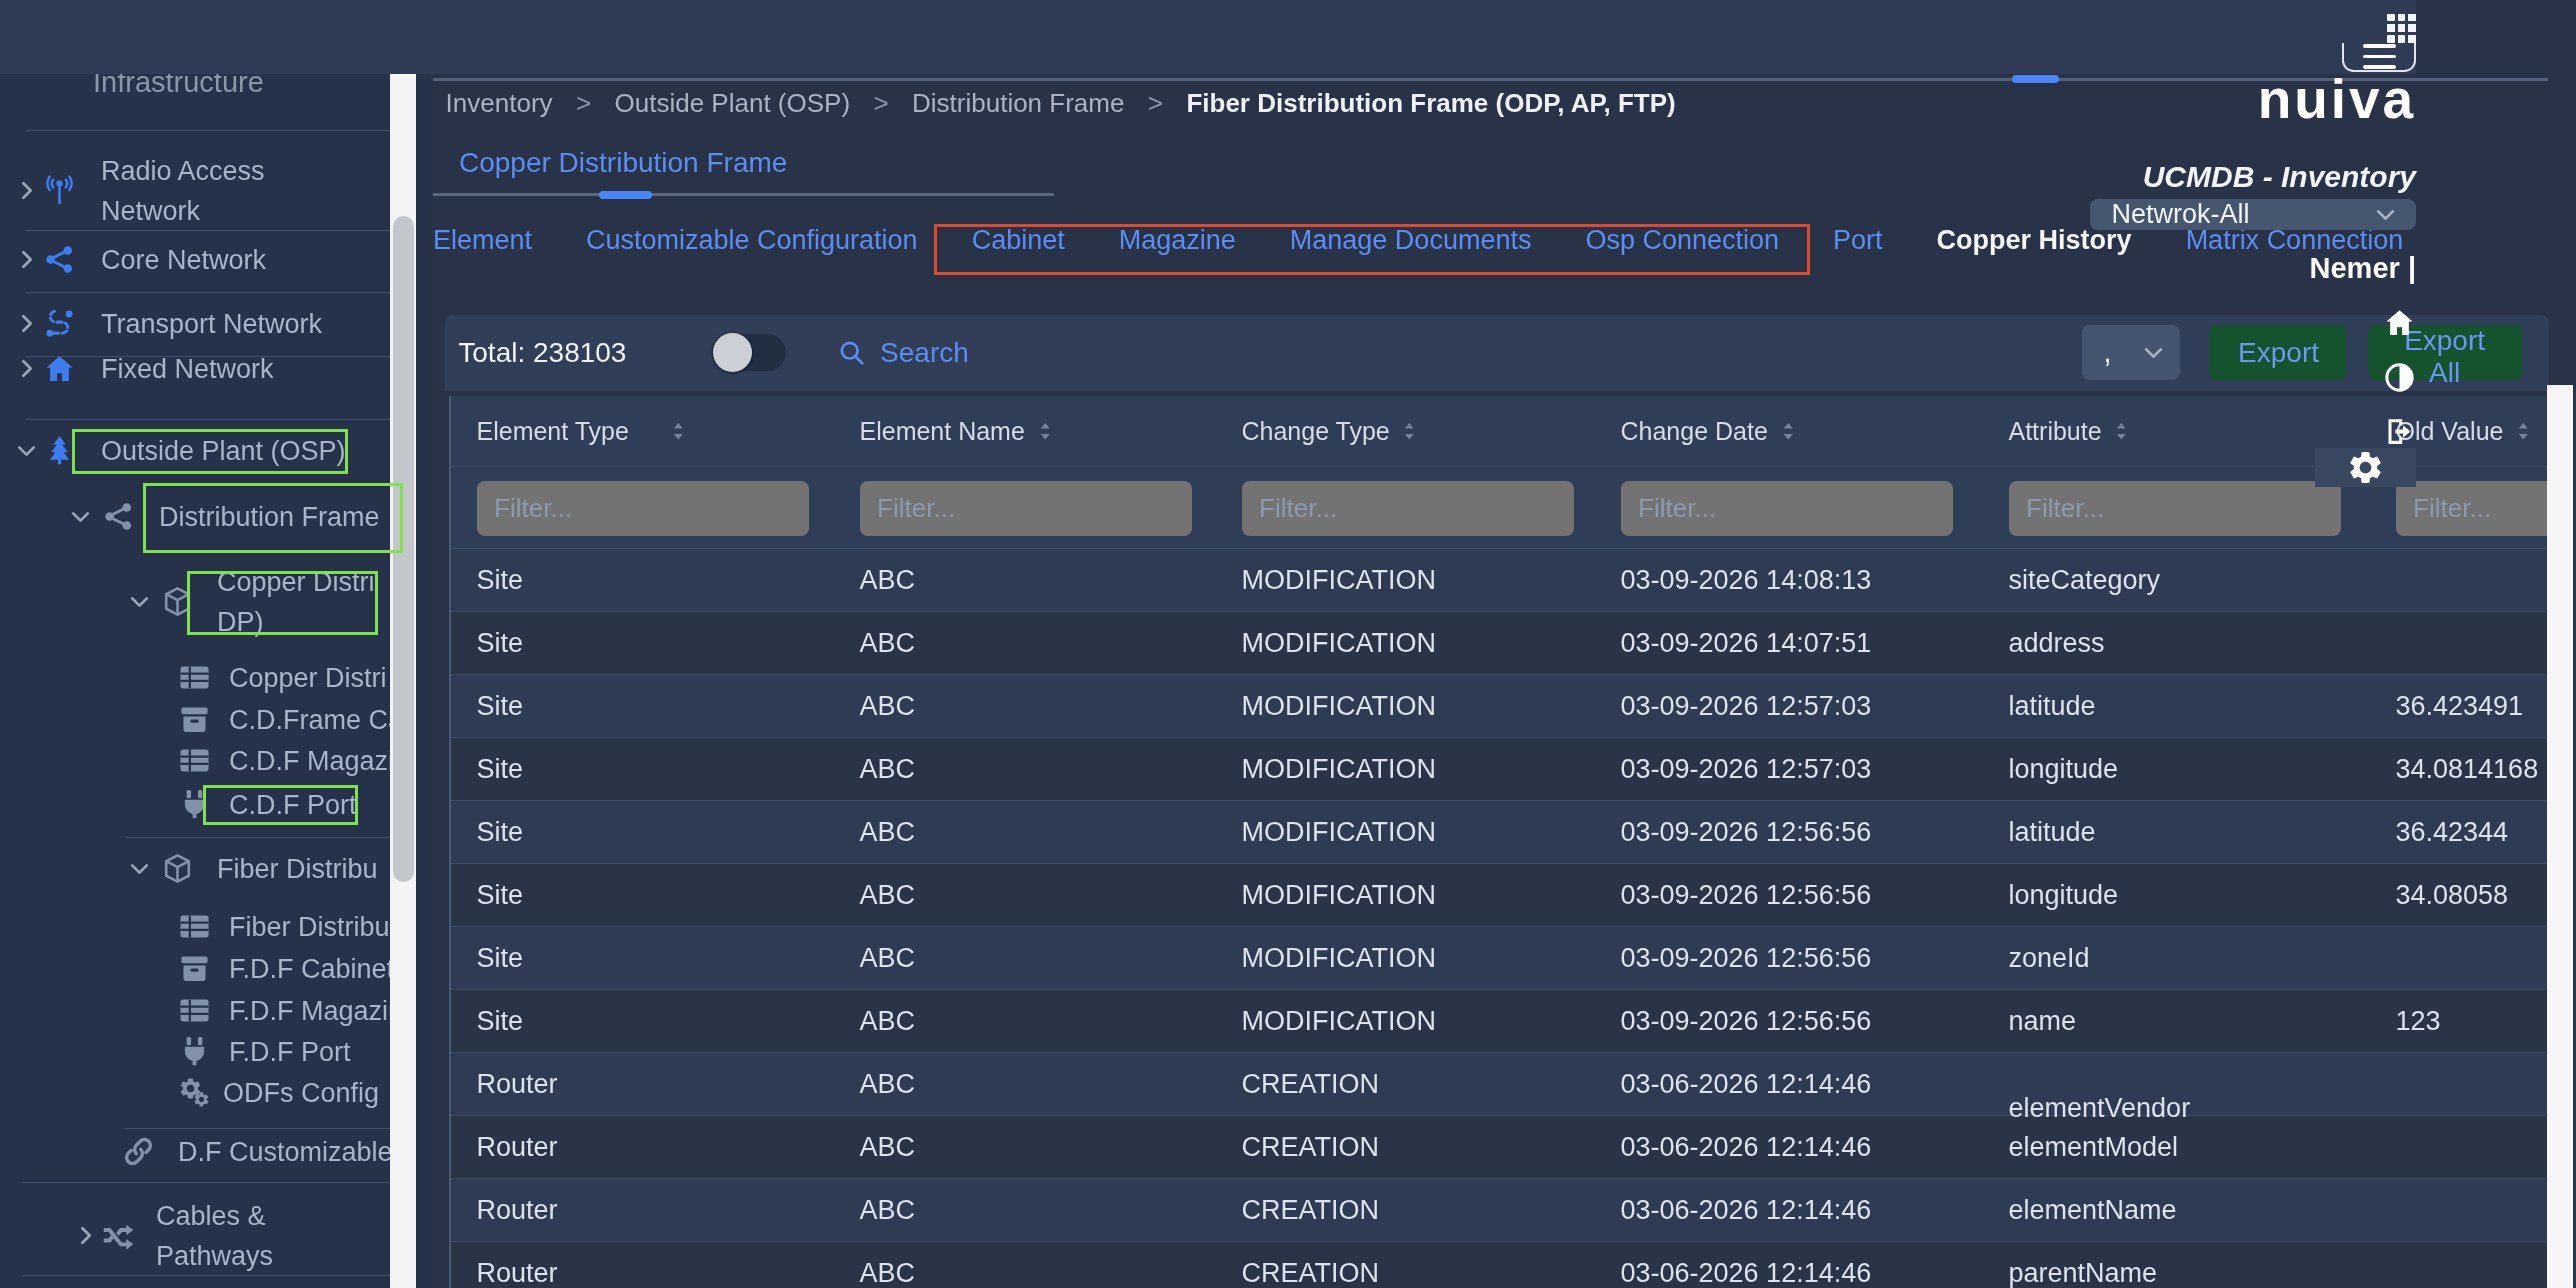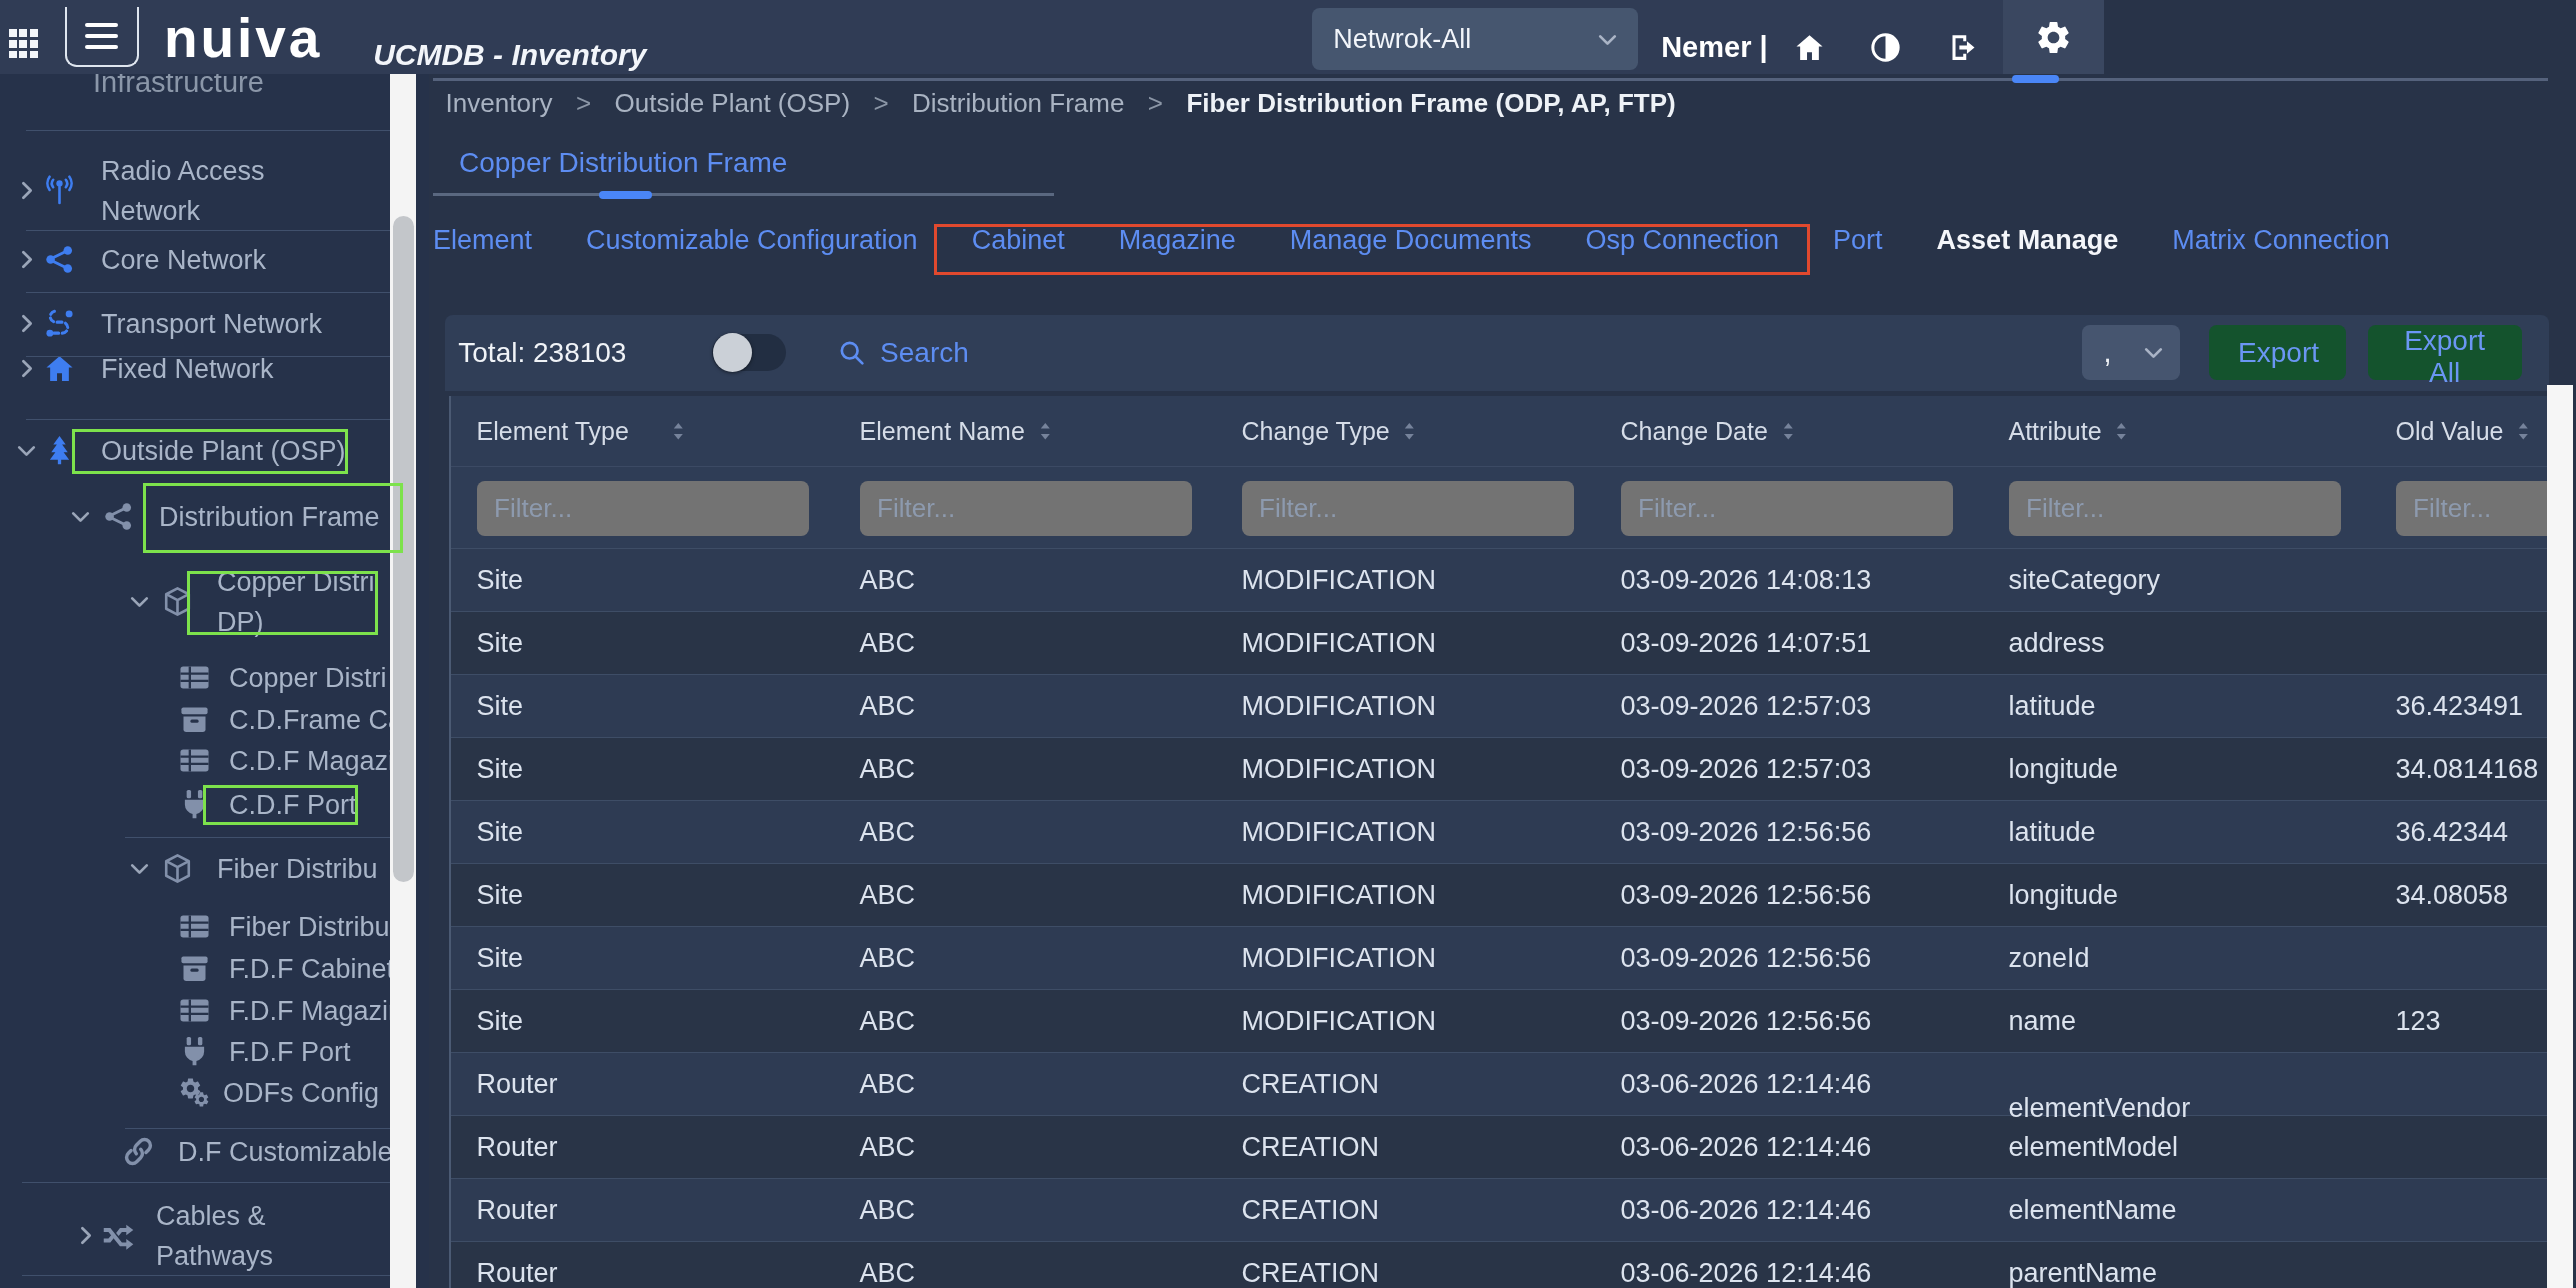--- a/index.html
+++ b/index.html
@@ -1,22 +1,22 @@
 <!DOCTYPE html>
 <html><head>
 <meta charset="utf-8">
 <style>
   html,body{margin:0;padding:0;background:#1e293c;}
   *{box-sizing:border-box;}
   .app{position:relative;width:2576px;height:1288px;overflow:hidden;
        font-family:"Liberation Sans",sans-serif;background:#283348;color:#dce3ee;}
 
   
-  .topbar{position:absolute;left:0;top:0;width:2104px;height:74px;background:#303c55;
-          display:flex;align-items:center;z-index:20;}
+  .topbar{position:absolute;left:0;top:0;width:2416px;height:74px;background:#303c55;
+          display:flex;align-items:flex-end;z-index:20;flex-direction:column;}
   .grid-ic{margin:13.7px 0 0 8.8px;display:grid;grid-template-columns:repeat(3,7.8px);grid-gap:2.9px;cursor:pointer;}
   .grid-ic span{width:7.8px;height:7.8px;background:#f2f5f9;}
   .menu-btn{margin-left:27px;width:74px;height:60px;border:2px solid #dfe6ef;border-radius:0 0 11.7px 11.7px;
             border-top:none;background:transparent;display:flex;align-items:center;justify-content:center;cursor:pointer;}
   .menu-lines{display:flex;flex-direction:column;gap:6.8px;width:33px;}
   .menu-lines i{height:3.9px;background:#fff;border-radius:2px;}
   .logo{margin:2px 0 0 25px;font-size:55px;font-weight:bold;letter-spacing:2.9px;color:#fff;line-height:51px;}
   .page-title{margin:35px 0 0 51px;font-size:30px;font-weight:bold;font-style:italic;color:#f2f5fa;}
   .tb-spacer{flex:1;}
   .net-select{margin-top:4.9px;width:326px;height:62px;background:#46566f;border-radius:7.8px;
@@ -481,21 +481,21 @@
     </div>
 
     <div class="tabs2" id="tabs2">
         <span class="tab2">Element</span>
         <span class="tab2">Customizable Configuration</span>
         <span class="tab2">Cabinet</span>
         <span class="tab2">Magazine</span>
         <span class="tab2">Manage Documents</span>
         <span class="tab2">Osp Connection</span>
         <span class="tab2">Port</span>
-        <span class="tab2 active">Asset Manage</span>
+        <span class="tab2 active">Copper History</span>
         <span class="tab2">Matrix Connection</span>
       </div>
     <div class="tabline2"></div>
     <div class="tabind2" id="tabind2" style="width: 47px; left: 1583px;"></div>
 
     <div class="content">
       <div class="toolbar">
         <span class="total">Total: 238103</span>
         <div class="toggle">
             <div class="knob"></div>

